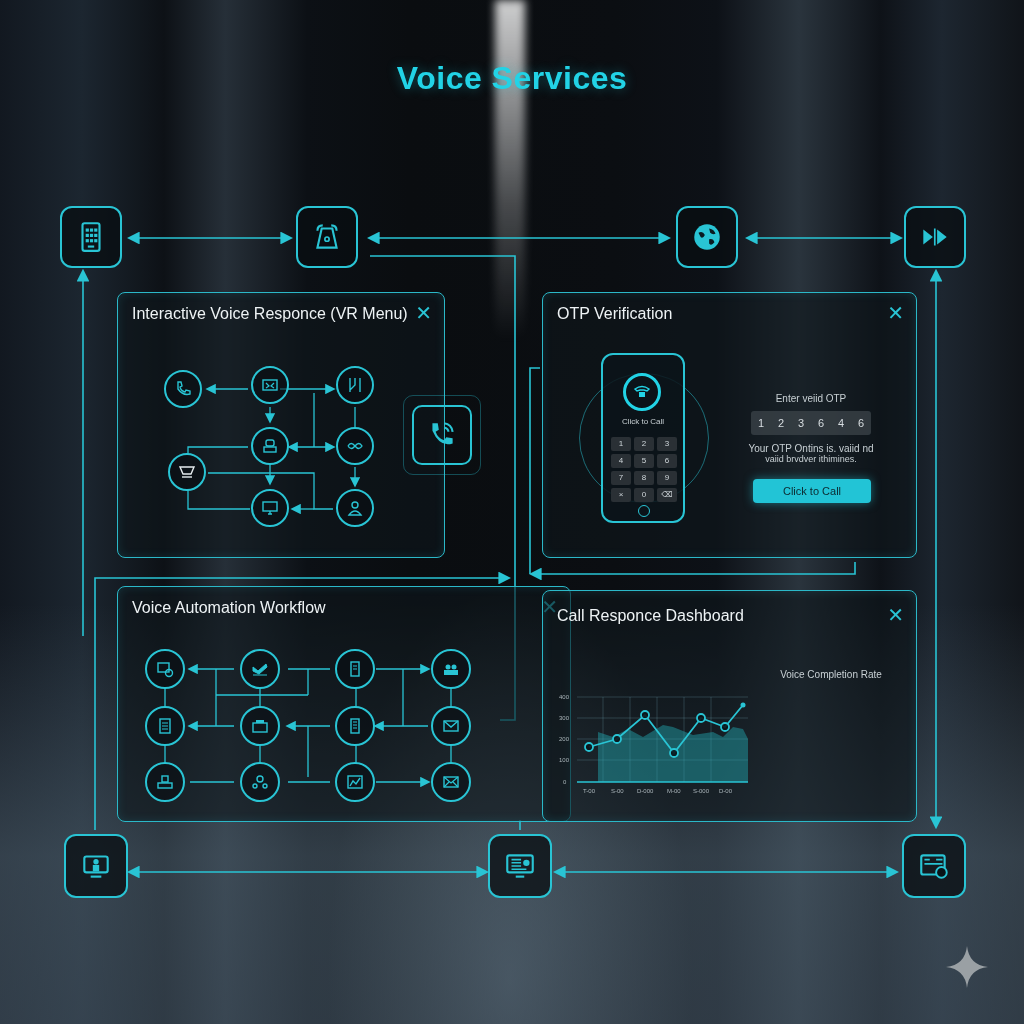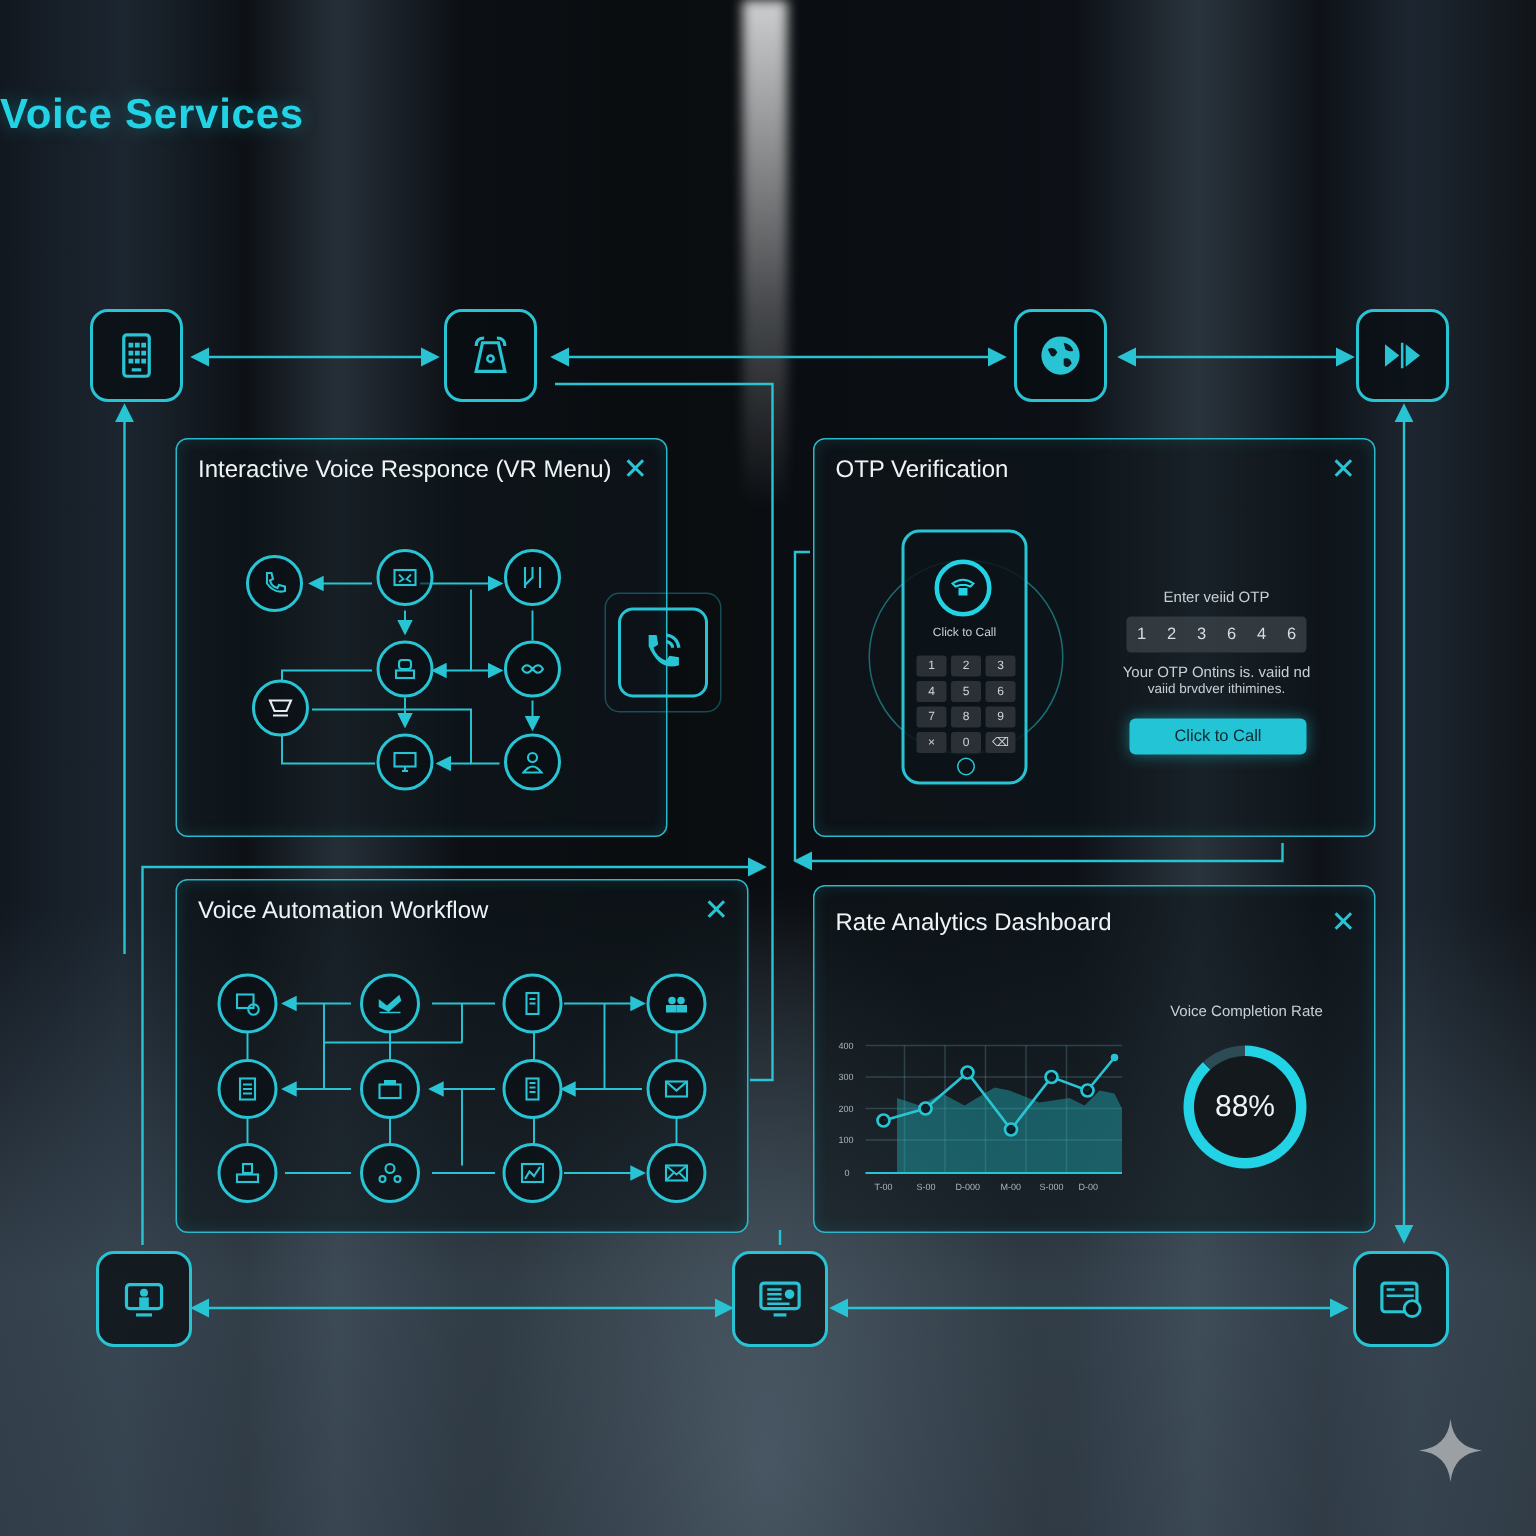--- a/index.html
+++ b/index.html
@@ -7,21 +7,21 @@
     font-family:"Liberation Sans","DejaVu Sans",sans-serif;color:#e6ecef;
     background:#0a0d10;}
   .bg{position:absolute;inset:0;
     background:
       radial-gradient(ellipse 260px 560px at 510px 980px, rgba(120,140,155,.55), rgba(0,0,0,0) 70%),
       linear-gradient(90deg, #121820 0%, #1c2630 8%, #0d1116 16%, #262f38 22%, #0c1015 30%, #0a0d10 40%, #0b0e12 60%, #0d1117 70%, #2a343d 78%, #0e1218 86%, #1d2630 92%, #101419 100%);}
   .bg::before{content:"";position:absolute;left:495px;top:0;width:30px;height:340px;
     background:linear-gradient(180deg,rgba(255,255,255,.8),rgba(255,255,255,.25) 60%,rgba(255,255,255,0));filter:blur(4px);}
   .bg::after{content:"";position:absolute;left:0;right:0;bottom:0;height:420px;
     background:linear-gradient(180deg,rgba(60,75,88,0) 0%,rgba(80,98,112,.55) 60%,rgba(70,86,100,.6) 100%);}
-  .title{position:absolute;left:0;right:0;top:60px;text-align:left;font-size:28px;font-weight:bold;
+  .title{position:absolute;left:0;right:0;top:60px;text-align:center;font-size:32px;font-weight:bold;
     color:#22d3e6;letter-spacing:.5px;text-shadow:0 0 12px rgba(34,211,230,.35);}
   .node{position:absolute;width:62px;height:62px;border:2px solid #29c4d4;border-radius:12px;
     background:rgba(8,14,18,.75);display:flex;align-items:center;justify-content:center;box-sizing:border-box;}
   .node svg{width:34px;height:34px;}
   svg.wires{position:absolute;left:0;top:0;width:1024px;height:1024px;pointer-events:none;}
   .panel{position:absolute;border:1.5px solid #2bb8c8;border-radius:8px;
     background:rgba(14,22,28,.62);box-sizing:border-box;box-shadow:0 0 10px rgba(41,196,212,.15) inset;}
   .panel-title{position:absolute;left:14px;top:12px;font-size:16px;color:#eef3f5;}
   .close{position:absolute;right:12px;top:10px;color:#29c4d4;font-size:20px;line-height:20px;cursor:pointer;}
   .circ{position:absolute;width:38px;height:38px;border:2px solid #29c4d4;border-radius:50%;box-sizing:border-box;
@@ -213,21 +213,21 @@
     <span>3</span>
     <span>6</span>
     <span>4</span>
     <span>6</span>
   </div>
   <div class="small" style="left:200px;top:150px;width:136px;font-size:10px">Your OTP Ontins is. vaiid nd</div>
   <div class="small" style="left:200px;top:161px;width:136px;font-size:9px">vaiid brvdver ithimines.</div>
   <div class="cta">Click to Call</div>
 </div>
 
-<div class="panel" style="left:117px;top:586px;width:382px;height:236px">
+<div class="panel" style="left:117px;top:586px;width:454px;height:236px">
   <div class="panel-title">Voice Automation Workflow</div>
   <div class="close">✕</div>
   <svg style="position:absolute;left:0;top:0;width:382px;height:236px">
     <g stroke="#29c4d4" stroke-width="1.3" fill="none">
       <line x1="72" y1="82" x2="116" y2="82" marker-start="url(#ah)"></line>
       <line x1="72" y1="139" x2="116" y2="139" marker-start="url(#ah)"></line>
       <line x1="98" y1="82" x2="98" y2="139"></line>
       <line x1="98" y1="108" x2="190" y2="108"></line>
       <line x1="170" y1="82" x2="212" y2="82"></line>
       <line x1="190" y1="82" x2="190" y2="108"></line>
@@ -319,21 +319,21 @@
     </div>
   <div class="circ" style="left:313px;top:175px;width:40px;height:40px">
       <svg viewBox="0 0 20 20">
         <rect x="3" y="5" width="14" height="10" fill="none" stroke="#29c4d4" stroke-width="1.4"></rect>
         <path d="M3 5 L10 11 L17 5 M3 15 L8 10 M17 15 L12 10" stroke="#29c4d4" stroke-width="1.2" fill="none"></path>
       </svg>
     </div>
 </div>
 
 <div class="panel" style="left:542px;top:590px;width:375px;height:232px">
-  <div class="panel-title" style="top:16px">Rate Analytics Dashboard</div>
+  <div class="panel-title" style="top:16px">Call Responce Dashboard</div>
   <div class="close" style="top:14px">✕</div>
   <svg style="position:absolute;left:10px;top:96px;width:200px;height:110px" viewBox="0 0 200 110">
     <g stroke="rgba(120,180,190,.25)" stroke-width="1">
       <line x1="24" y1="10" x2="195" y2="10"></line>
         <line x1="24" y1="31" x2="195" y2="31"></line>
         <line x1="24" y1="52" x2="195" y2="52"></line>
         <line x1="24" y1="73" x2="195" y2="73"></line>
       <line x1="50" y1="10" x2="50" y2="95"></line>
         <line x1="77" y1="10" x2="77" y2="95"></line>
         <line x1="104" y1="10" x2="104" y2="95"></line>
@@ -360,25 +360,20 @@
         <text x="10" y="97">0</text>
       <text x="30" y="106">T-00</text>
       <text x="58" y="106">S-00</text>
       <text x="84" y="106">D-000</text>
       <text x="114" y="106">M-00</text>
       <text x="140" y="106">S-000</text>
       <text x="166" y="106">D-00</text>
     </g>
   </svg>
   <div class="small" style="left:228px;top:78px;width:120px;font-size:10px">Voice Completion Rate</div>
-  <div style="position:absolute;left:246px;top:106px;width:82px;height:82px;border-radius:50%;
-      background:conic-gradient(#22d3e6 0 88%, #2d4b55 88% 100%);">
-    <div style="position:absolute;left:7px;top:7px;width:68px;height:68px;border-radius:50%;background:#14191e;
-       display:flex;align-items:center;justify-content:center;font-size:20px;color:#eef3f5">88%</div>
-  </div>
 </div>
 
 <div class="node" style="left:64px;top:834px;width:64px;height:64px">
   <svg viewBox="0 0 32 32">
       <rect x="5" y="7" width="22" height="15" rx="2" fill="none" stroke="#29c4d4" stroke-width="2"></rect>
       <circle cx="16" cy="12" r="2.5" fill="#29c4d4"></circle>
       <rect x="13" y="15" width="6" height="6" fill="#29c4d4"></rect>
       <rect x="11" y="25" width="10" height="2" fill="#29c4d4"></rect>
     </svg>
 </div>

